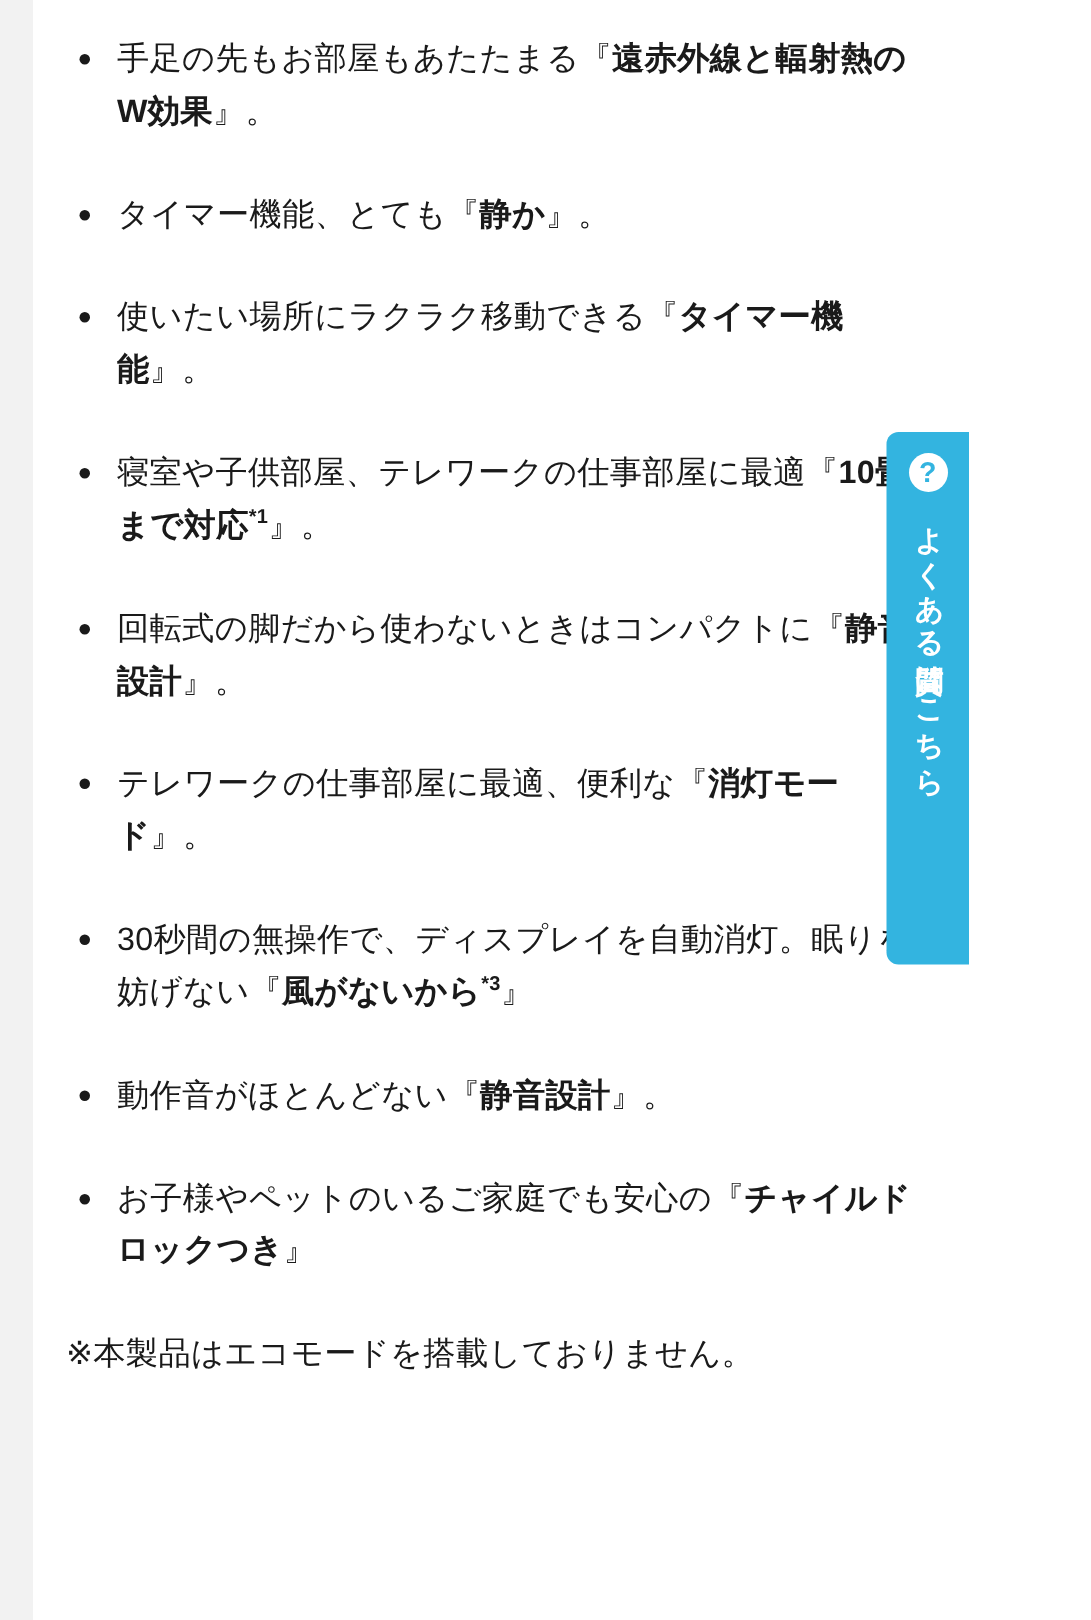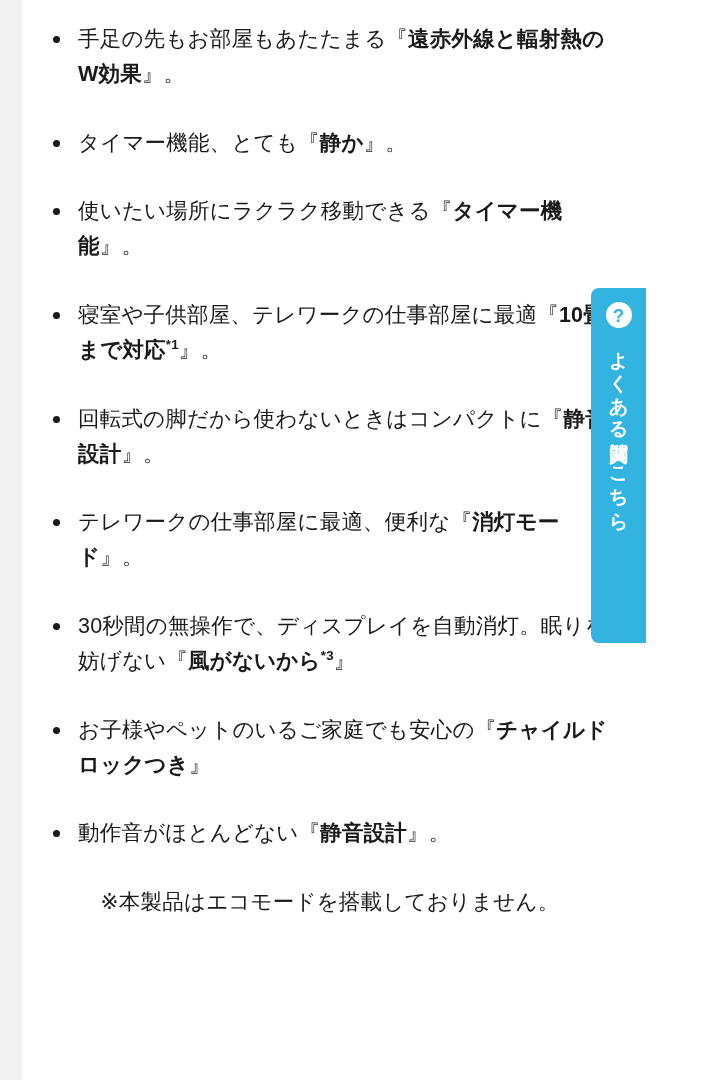--- a/index.html
+++ b/index.html
@@ -62,21 +62,20 @@
     font-size: 0.62em;
     vertical-align: super;
     line-height: 0;
   }
   .note {
     margin: 14px 0 0 14px;
     font-size: 21.5px;
     line-height: 1.6;
     letter-spacing: 0.2px;
     color: #1a1a1a;
-    text-align: center;
   }
   
   .faq-tab {
     position: absolute;
     right: 0;
     top: 288px;
     width: 55px;
     height: 355px;
     background: #33b4e0;
     border-radius: 8px 0 0 8px;
@@ -120,22 +119,22 @@
   <div class="left-edge"></div>
 
   <ul class="feature-list">
       <li><span>手足の先もお部屋もあたたまる『</span><span class="b">遠赤外線と輻射熱のW効果</span><span>』。</span></li>
       <li><span>タイマー機能、とても『</span><span class="b">静か</span><span>』。</span></li>
       <li><span>使いたい場所にラクラク移動できる『</span><span class="b">タイマー機能</span><span>』。</span></li>
       <li><span>寝室や子供部屋、テレワークの仕事部屋に最適『</span><span class="b">10畳まで対応</span><sup class="b">*1</sup><span>』。</span></li>
       <li><span>回転式の脚だから使わないときはコンパクトに『</span><span class="b">静音設計</span><span>』。</span></li>
       <li><span>テレワークの仕事部屋に最適、便利な『</span><span class="b">消灯モード</span><span>』。</span></li>
       <li><span>30秒間の無操作で、ディスプレイを自動消灯。眠りを妨げない『</span><span class="b">風がないから</span><sup class="b">*3</sup><span>』</span></li>
+      <li><span>動作音がほとんどない『</span><span class="b">静音設計</span><span>』。</span></li>
       <li><span>お子様やペットのいるご家庭でも安心の『</span><span class="b">チャイルドロックつき</span><span>』</span></li>
-      <li><span>動作音がほとんどない『</span><span class="b">静音設計</span><span>』。</span></li>
     </ul>
 
   <p class="note">※本製品はエコモードを搭載しておりません。</p>
 
   <div class="faq-tab">
     <div class="faq-icon">?</div>
     <div class="faq-text">よくある質問はこちら</div>
   </div>
 
 </div>

